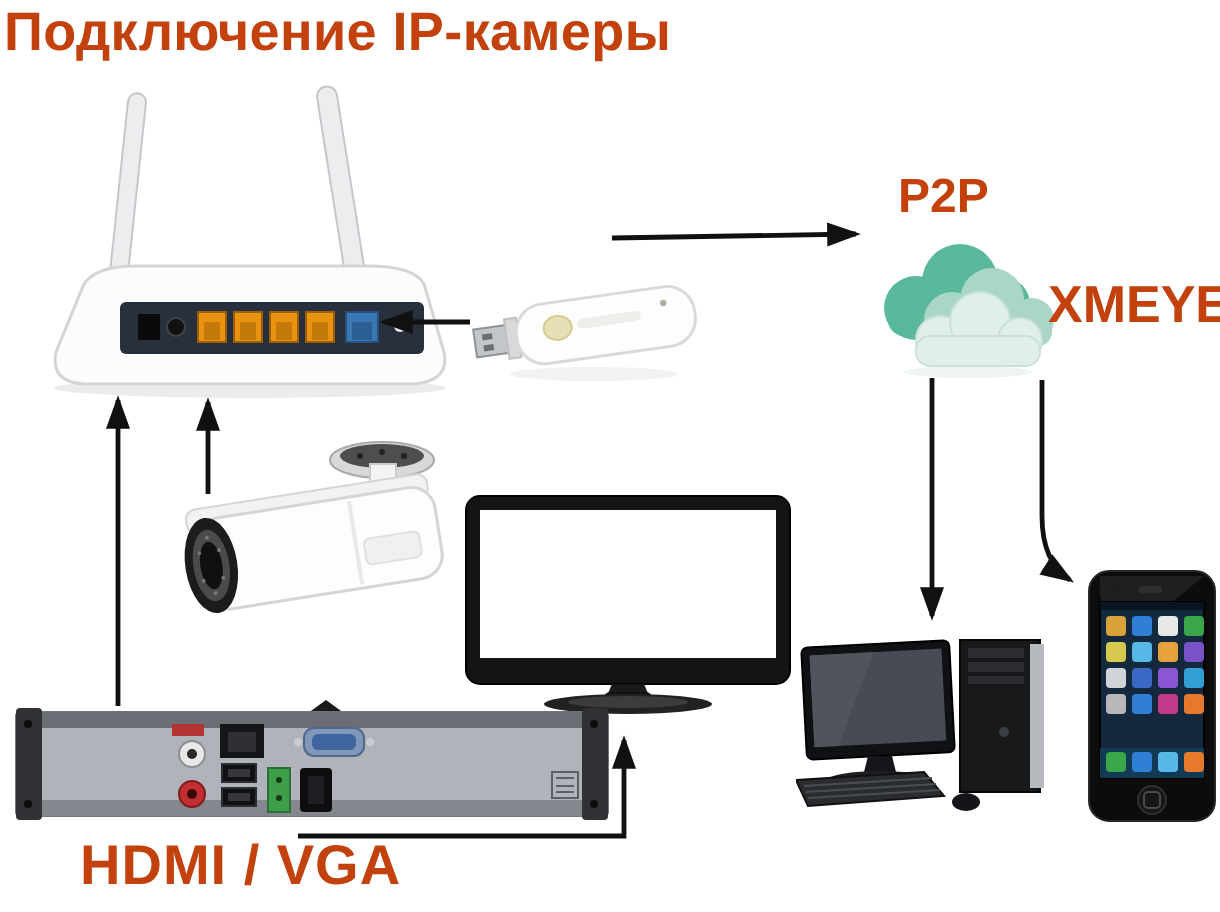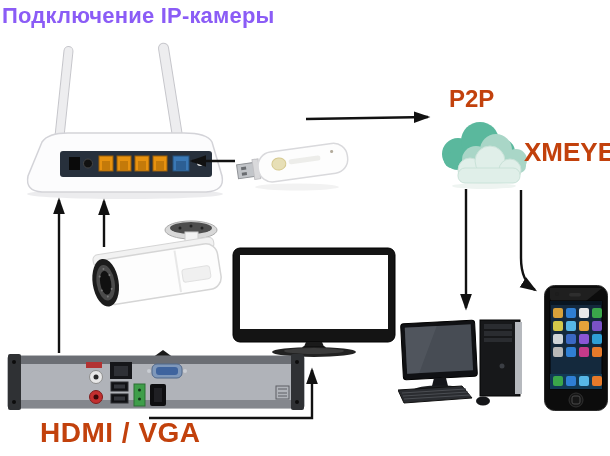--- a/index.html
+++ b/index.html
@@ -1,20 +1,20 @@
 <!DOCTYPE html>
 <html><head>
 <meta charset="utf-8">
 <style>
   html,body{margin:0;padding:0;}
   body{width:610px;height:456px;position:relative;background:#ffffff;overflow:hidden;
        font-family:"Liberation Sans",sans-serif;}
   .abs{position:absolute;}
   .device{z-index:2;}
-  #title{left:2px;top:0;font-size:22px;font-weight:700;color:#8b5cf6;line-height:32px;letter-spacing:0.2px;z-index:6;}
+  #title{left:2px;top:0;font-size:27px;font-weight:700;color:#c2410c;line-height:32px;letter-spacing:0.2px;z-index:6;}
   .lbl{font-weight:700;color:#c2410c;z-index:6;}
   #p2p-label{left:449px;top:85px;font-size:24px;}
   #xmeye-label{left:524px;top:137px;font-size:26px;}
   #hdmi-label{left:40px;top:417px;font-size:28px;letter-spacing:0.5px;}
   #arrow-layer{left:0;top:0;z-index:5;pointer-events:none;}
   svg{display:block;}
 </style>
 </head>
 <body>
 

